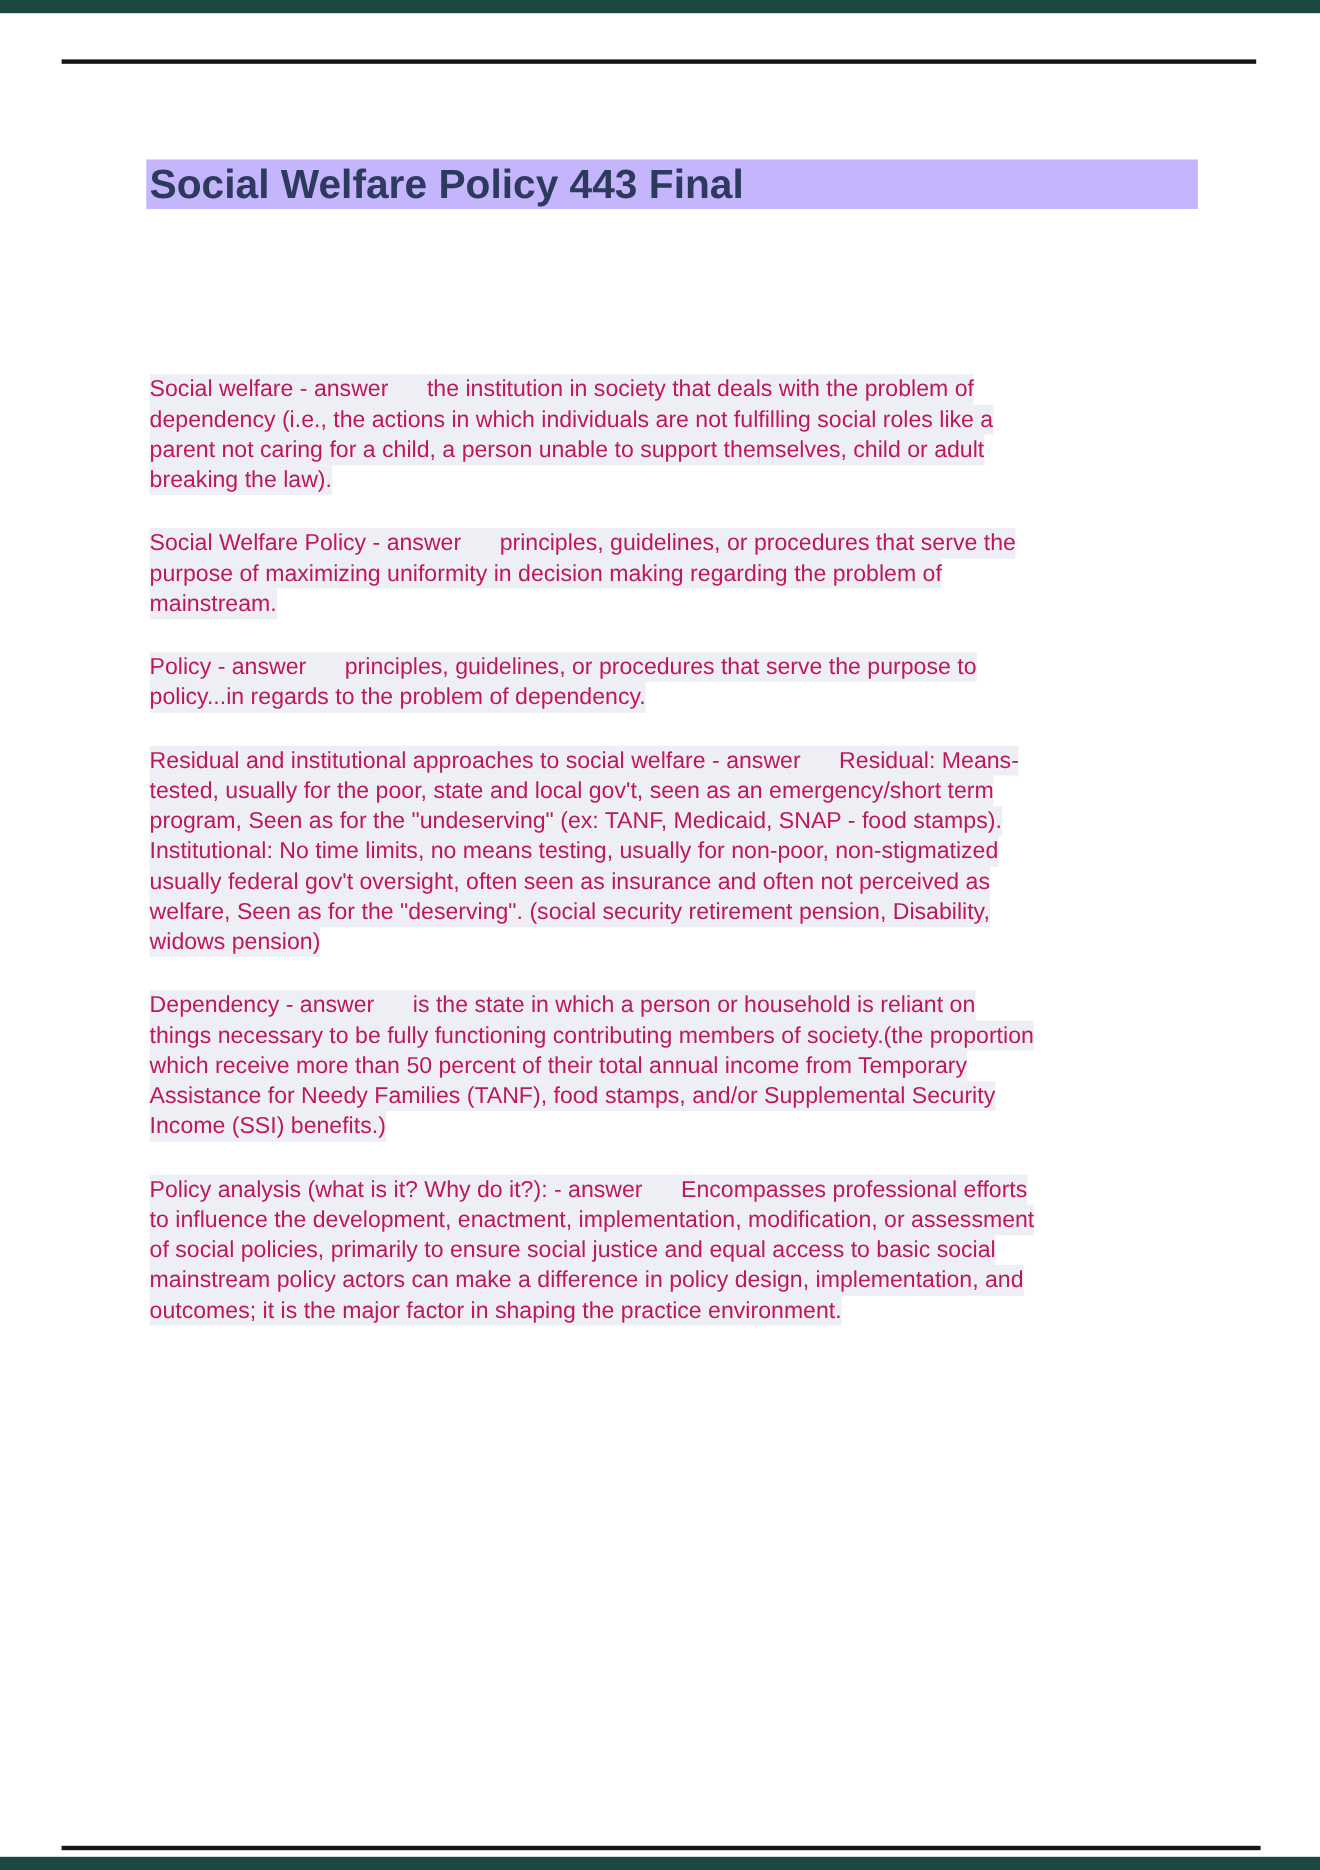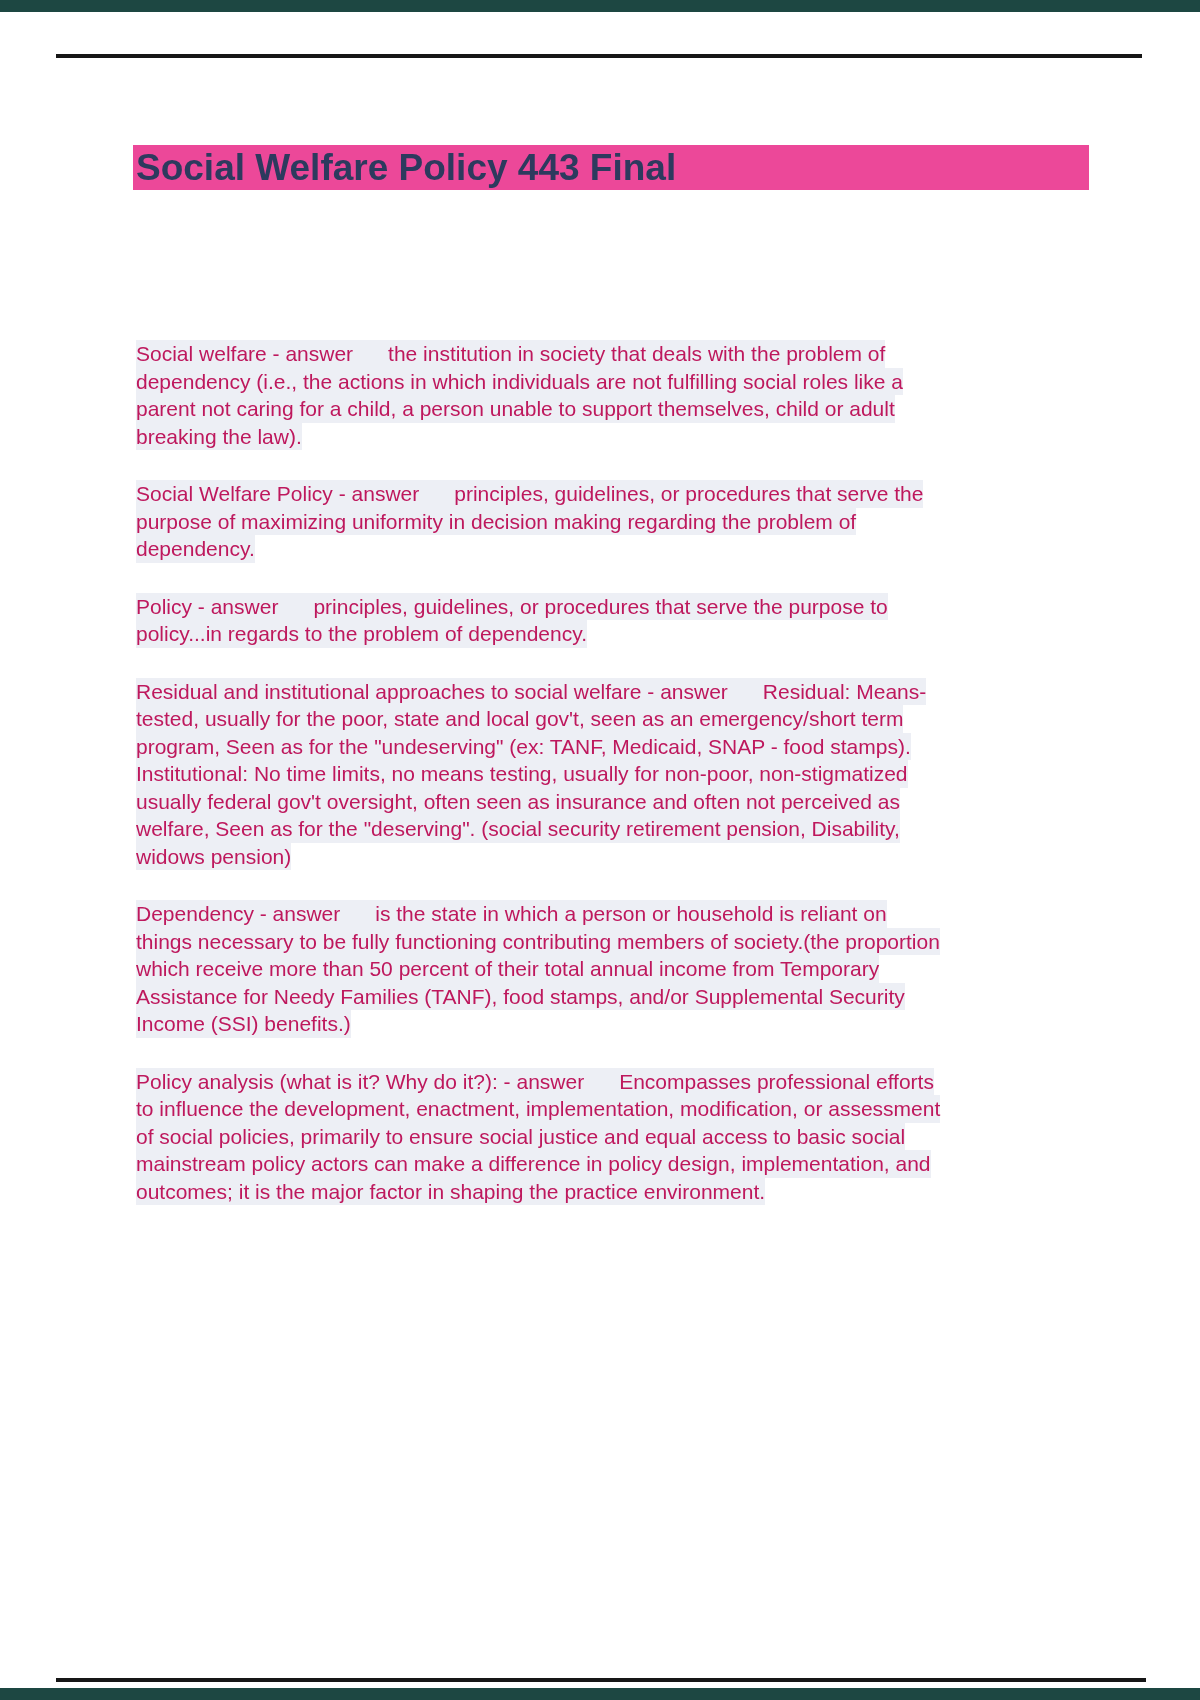--- a/index.html
+++ b/index.html
@@ -18,21 +18,21 @@
   .edge-bar.top { top: 0; }
   .edge-bar.bottom { top: 1688px; }
   .rule {
     position: absolute; height: 4px; background: #161616;
   }
   .rule.top { left: 56px; top: 54px; width: 1086px; }
   .rule.bottom { left: 56px; top: 1678px; width: 1090px; }
   .title-band {
     position: absolute; left: 133px; top: 145px;
     width: 956px; height: 45px;
-    background: #ec4899;
+    background: #c4b5fd;
   }
   .title-band h1 {
     margin: 0; padding: 0 0 0 3px;
     font-size: 37px; font-weight: bold;
     line-height: 45px;
     color: #2d3a5e;
     letter-spacing: 0px;
     white-space: nowrap;
   }
   .content {
@@ -63,21 +63,21 @@
   <div class="content">
       <div class="paragraph">
         <div class="text-line">Social welfare - answer      the institution in society that deals with the problem of</div>
         <div class="text-line">dependency (i.e., the actions in which individuals are not fulfilling social roles like a</div>
         <div class="text-line">parent not caring for a child, a person unable to support themselves, child or adult</div>
         <div class="text-line">breaking the law).</div>
       </div>
       <div class="paragraph">
         <div class="text-line">Social Welfare Policy - answer      principles, guidelines, or procedures that serve the</div>
         <div class="text-line">purpose of maximizing uniformity in decision making regarding the problem of</div>
-        <div class="text-line">dependency.</div>
+        <div class="text-line">mainstream.</div>
       </div>
       <div class="paragraph">
         <div class="text-line">Policy - answer      principles, guidelines, or procedures that serve the purpose to</div>
         <div class="text-line">policy...in regards to the problem of dependency.</div>
       </div>
       <div class="paragraph">
         <div class="text-line">Residual and institutional approaches to social welfare - answer      Residual: Means-</div>
         <div class="text-line">tested, usually for the poor, state and local gov't, seen as an emergency/short term</div>
         <div class="text-line">program, Seen as for the "undeserving" (ex: TANF, Medicaid, SNAP - food stamps).</div>
         <div class="text-line">Institutional: No time limits, no means testing, usually for non-poor, non-stigmatized</div>

